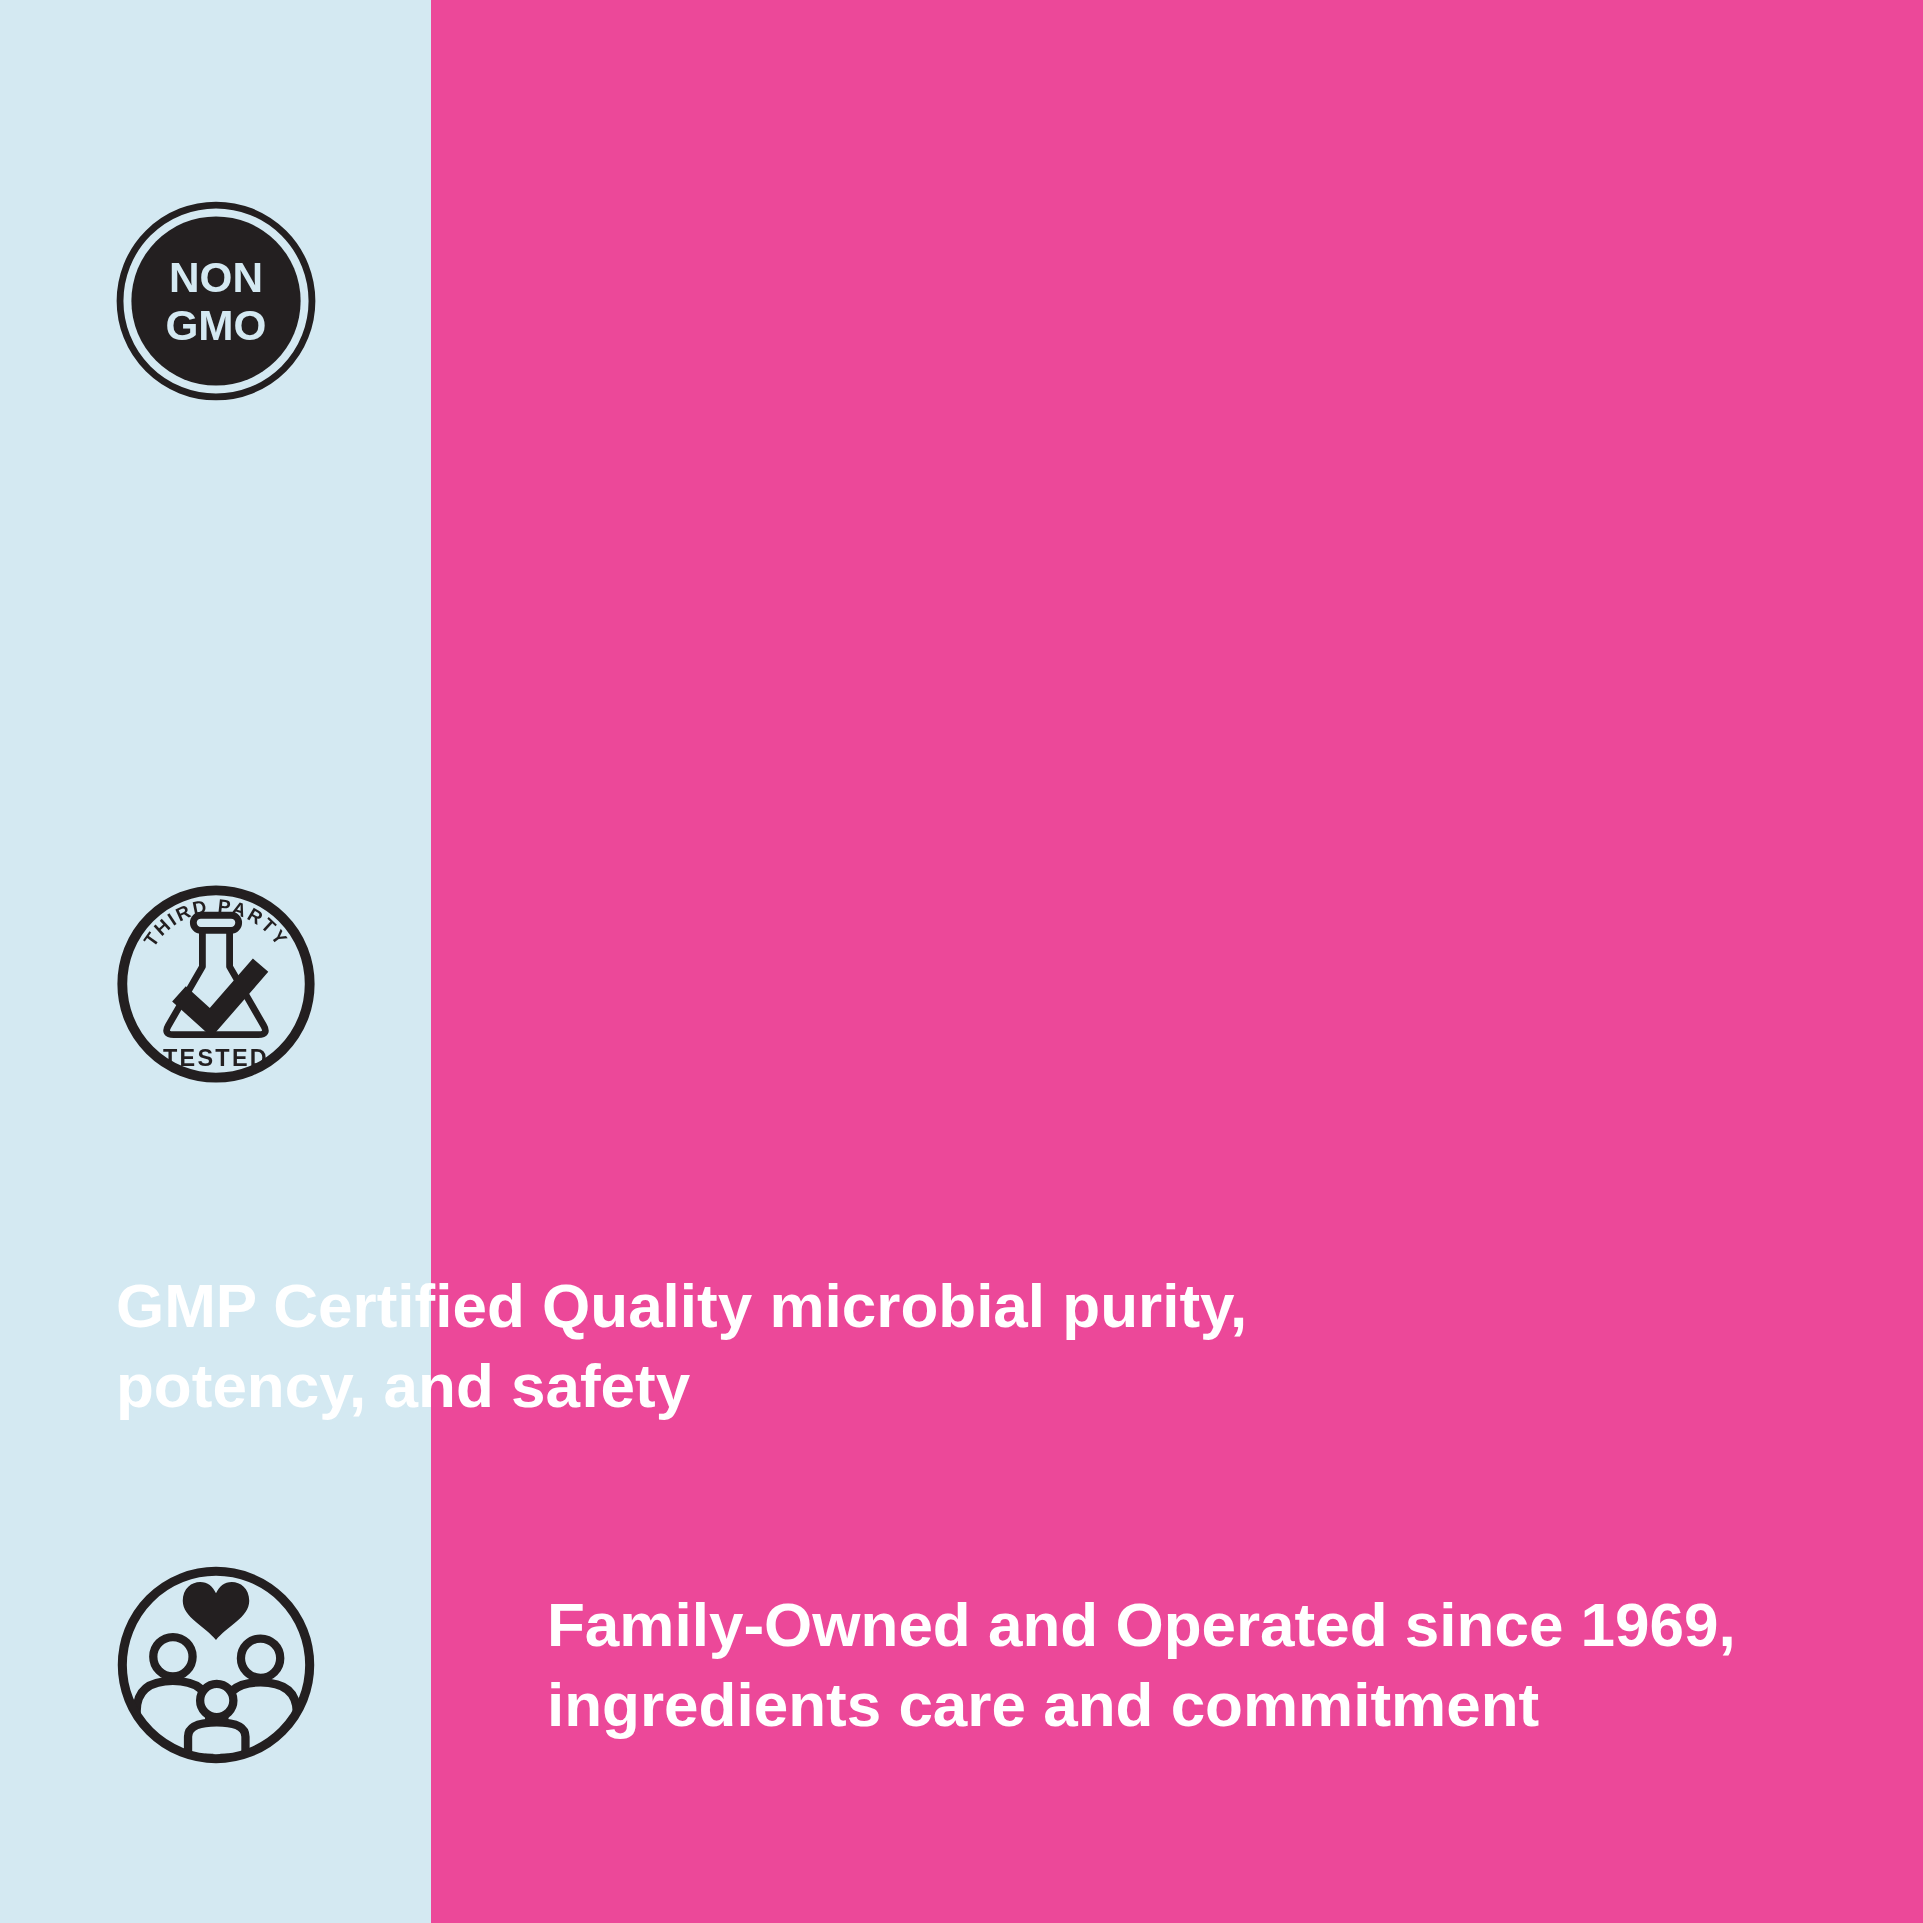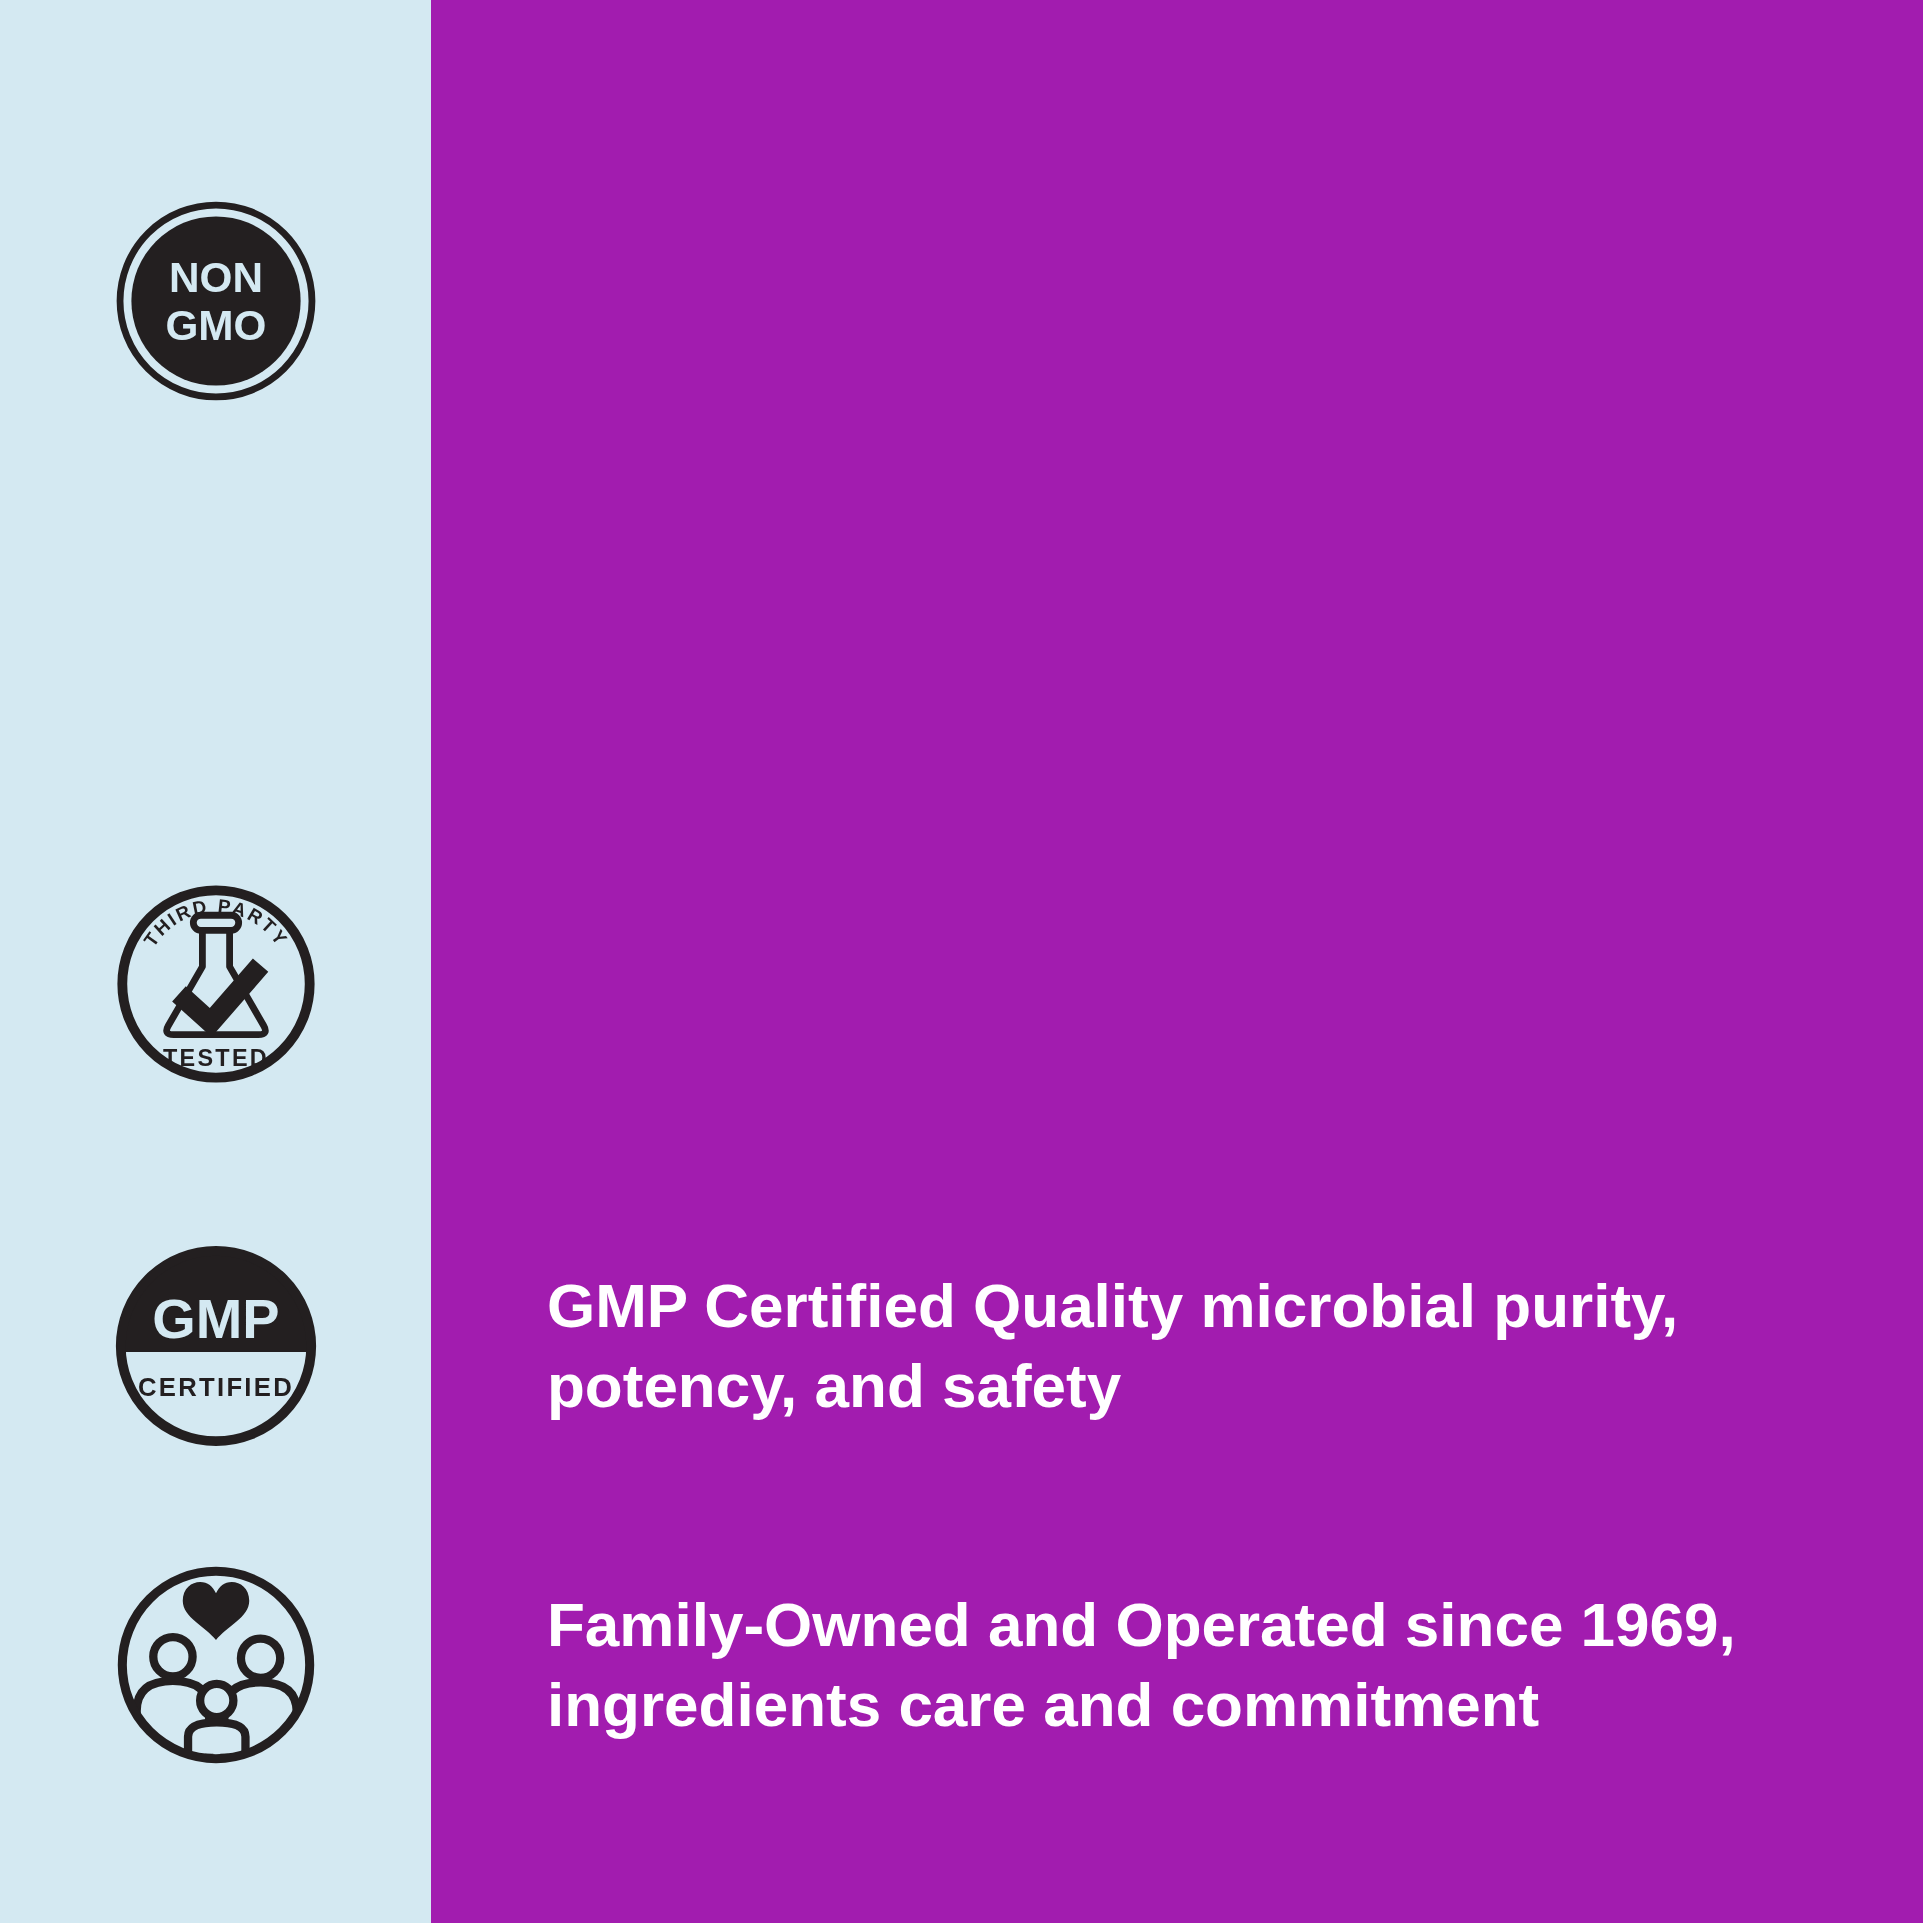--- a/index.html
+++ b/index.html
@@ -1,20 +1,20 @@
 <!DOCTYPE html>
 <html style="font-size:12px"><head>
 <meta charset="utf-8">
 <style>
   html, body { margin: 0; padding: 0; }
   #canvas {
     position: relative;
     width: 1924px;
     height: 1924px;
-    background: #a21caf;
+    background: #ec4899;
     font-family: "Liberation Sans", sans-serif;
     overflow: hidden;
   }
   .left-panel {
     position: absolute;
     left: 0; top: 0;
     width: 431px; height: 100%;
     background: #D4E9F2;
   }
   .feature-row {
@@ -77,28 +77,20 @@
         </text>
         <rect x="105" y="44" width="60" height="20" rx="10" fill="none" stroke="#231F20" stroke-width="9"></rect>
         <path d="M117,64 L117,112 L72,190 Q65,202 79,202 L191,202 Q205,202 198,190 L153,112 L153,64" fill="none" stroke="#231F20" stroke-width="9" stroke-linejoin="round"></path>
         <path d="M86,148 L128,186 L194,110" fill="none" stroke="#231F20" stroke-width="27"></path>
         <text x="135" y="243" text-anchor="middle" font-size="31" font-weight="700" letter-spacing="3" fill="#231F20">TESTED</text>
       </svg>
     </div>
   </div>
 
   <div class="feature-row" style="top:1346px">
-    <div class="icon-cell">
-      <svg class="badge-svg" width="204" height="204" viewBox="0 0 270 270">
-        <path d="M13.3,143 A122,122 0 1 1 256.7,143 Z" fill="#231F20"></path>
-        <circle cx="135" cy="135" r="126" fill="none" stroke="#231F20" stroke-width="13"></circle>
-        <text x="135" y="124" text-anchor="middle" font-size="74" font-weight="700" fill="#D4E9F2">GMP</text>
-        <text x="135" y="201" text-anchor="middle" font-size="34" font-weight="700" letter-spacing="3" fill="#231F20">CERTIFIED</text>
-      </svg>
-    </div>
     <div class="text-cell">
       <p class="feature-text">GMP Certified Quality microbial purity,
 potency, and safety</p>
     </div>
   </div>
 
   <div class="feature-row" style="top:1665px">
     <div class="icon-cell">
       <svg class="badge-svg" width="204" height="204" viewBox="0 0 270 270">
         <defs>

